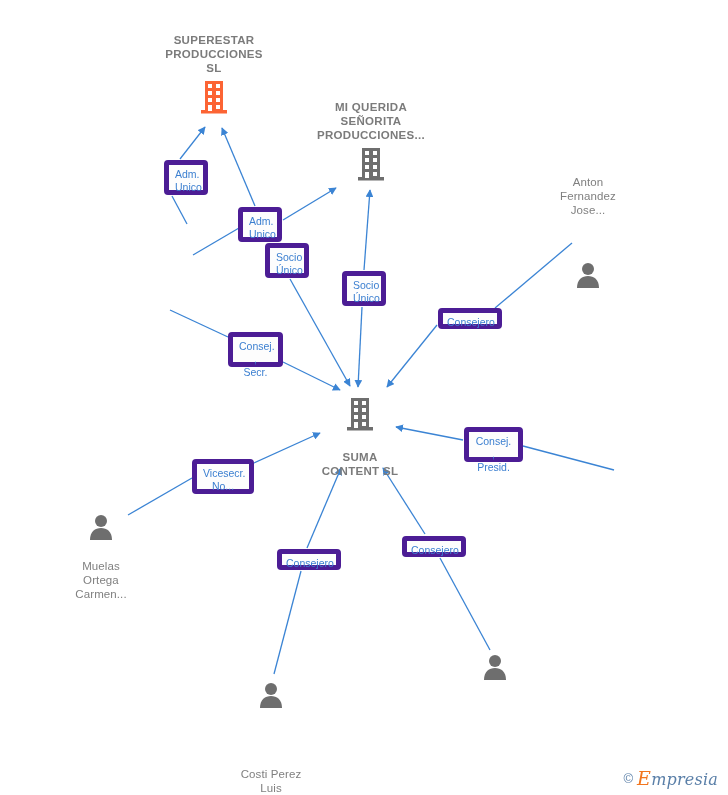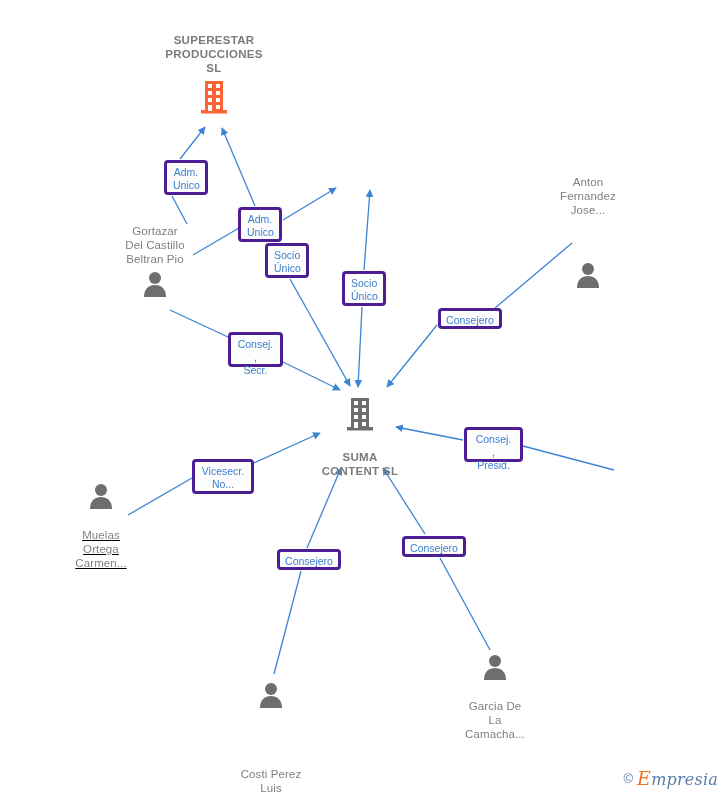--- a/index.html
+++ b/index.html
@@ -60,21 +60,21 @@
 
   .node.label-below .icon-wrap { order: 1; }
   .node.label-below .node-label { order: 2; margin-top: 18px; }
   .node.label-above .node-label { order: 1; margin-bottom: 4px; }
   .node.label-above .icon-wrap { order: 2; }
 
   
   .chip {
     position: absolute;
     box-sizing: border-box;
-    border: 3px solid #4c1d95;
+    border: 5px solid #4c1d95;
     border-radius: 4px;
     background: #fdfdfd;
     color: #3b7fd0;
     font-size: 10.5px;
     line-height: 13px;
     text-align: center;
     padding: 3px 6px;
     white-space: pre-line;
     z-index: 4;
   }
@@ -168,68 +168,78 @@
             <rect x="17" y="12" width="4" height="4"></rect>
           <rect x="9" y="19" width="4" height="4"></rect>
             <rect x="17" y="19" width="4" height="4"></rect>
           <rect x="9" y="26" width="4" height="6"></rect>
             <rect x="17" y="26" width="4" height="4"></rect>
         </g>
       </svg>
     </span>
   </div>
 
-
-  <div class="node label-below" style="left:360px; top:396px;">
+  <div class="node label-above" style="left:371px; top:100px;">
+    <div class="node-label company">MI QUERIDA
+SEÑORITA
+PRODUCCIONES...</div>
     <span class="icon-wrap">
       <svg class="icon-building" width="30" height="36" viewBox="0 0 30 36" xmlns="http://www.w3.org/2000/svg">
         <rect x="6" y="2" width="18" height="30" fill="#6e6e6e"></rect>
         <rect x="2" y="31" width="26" height="3.5" fill="#6e6e6e"></rect>
         <g fill="#ffffff">
           <rect x="9" y="5" width="4" height="4"></rect>
             <rect x="17" y="5" width="4" height="4"></rect>
           <rect x="9" y="12" width="4" height="4"></rect>
             <rect x="17" y="12" width="4" height="4"></rect>
           <rect x="9" y="19" width="4" height="4"></rect>
             <rect x="17" y="19" width="4" height="4"></rect>
           <rect x="9" y="26" width="4" height="6"></rect>
             <rect x="17" y="26" width="4" height="4"></rect>
         </g>
       </svg>
     </span>
+  </div>
+
+  <div class="node label-below" style="left:360px; top:396px;">
+    <span class="icon-wrap">
+      <svg class="icon-building" width="30" height="36" viewBox="0 0 30 36" xmlns="http://www.w3.org/2000/svg">
+        <rect x="6" y="2" width="18" height="30" fill="#6e6e6e"></rect>
+        <rect x="2" y="31" width="26" height="3.5" fill="#6e6e6e"></rect>
+        <g fill="#ffffff">
+          <rect x="9" y="5" width="4" height="4"></rect>
+            <rect x="17" y="5" width="4" height="4"></rect>
+          <rect x="9" y="12" width="4" height="4"></rect>
+            <rect x="17" y="12" width="4" height="4"></rect>
+          <rect x="9" y="19" width="4" height="4"></rect>
+            <rect x="17" y="19" width="4" height="4"></rect>
+          <rect x="9" y="26" width="4" height="6"></rect>
+            <rect x="17" y="26" width="4" height="4"></rect>
+        </g>
+      </svg>
+    </span>
     <div class="node-label company">SUMA
 CONTENT  SL</div>
   </div>
 
-  <div class="node label-above" style="left:155px; top:224px;">
-    <div class="node-label person">Gortazar
-Del Castillo
-Beltran Pio</div>
-    <span class="icon-wrap">
-      <svg class="icon-person" width="28" height="28" viewBox="0 0 28 28" xmlns="http://www.w3.org/2000/svg">
-        <circle cx="14" cy="8" r="6" fill="#6e6e6e"></circle>
-        <path d="M3 27 C3 18.5 8.2 15 14 15 C19.8 15 25 18.5 25 27 Z" fill="#6e6e6e"></path>
-      </svg>
-    </span>
-  </div>
 
   <div class="node label-above" style="left:588px; top:175px;gap:40px;">
     <div class="node-label person">Anton
 Fernandez
 Jose...</div>
     <span class="icon-wrap">
       <svg class="icon-person" width="28" height="28" viewBox="0 0 28 28" xmlns="http://www.w3.org/2000/svg">
         <circle cx="14" cy="8" r="6" fill="#6e6e6e"></circle>
         <path d="M3 27 C3 18.5 8.2 15 14 15 C19.8 15 25 18.5 25 27 Z" fill="#6e6e6e"></path>
       </svg>
     </span>
   </div>
 
 
-  <div class="node label-below" style="left:101px; top:482px;text-decoration:underline;">
+  <div class="node label-below" style="left:101px; top:513px;">
     <span class="icon-wrap">
       <svg class="icon-person" width="28" height="28" viewBox="0 0 28 28" xmlns="http://www.w3.org/2000/svg">
         <circle cx="14" cy="8" r="6" fill="#6e6e6e"></circle>
         <path d="M3 27 C3 18.5 8.2 15 14 15 C19.8 15 25 18.5 25 27 Z" fill="#6e6e6e"></path>
       </svg>
     </span>
     <div class="node-label person">Muelas
 Ortega
 Carmen...</div>
   </div>
@@ -246,23 +256,20 @@
 Fernando</div>
   </div>
 
   <div class="node label-below" style="left:495px; top:653px;">
     <span class="icon-wrap">
       <svg class="icon-person" width="28" height="28" viewBox="0 0 28 28" xmlns="http://www.w3.org/2000/svg">
         <circle cx="14" cy="8" r="6" fill="#6e6e6e"></circle>
         <path d="M3 27 C3 18.5 8.2 15 14 15 C19.8 15 25 18.5 25 27 Z" fill="#6e6e6e"></path>
       </svg>
     </span>
-    <div class="node-label person">Garcia De
-La
-Camacha...</div>
   </div>
 
   <div class="chip" style="left:164px; top:160px; width:44px; height:35px;">Adm.
 Unico</div>
 
   <div class="chip" style="left:238px; top:207px; width:44px; height:35px;">Adm.
 Unico</div>
 
   <div class="chip" style="left:265px; top:243px; width:44px; height:35px;">Socio
 Único</div>

